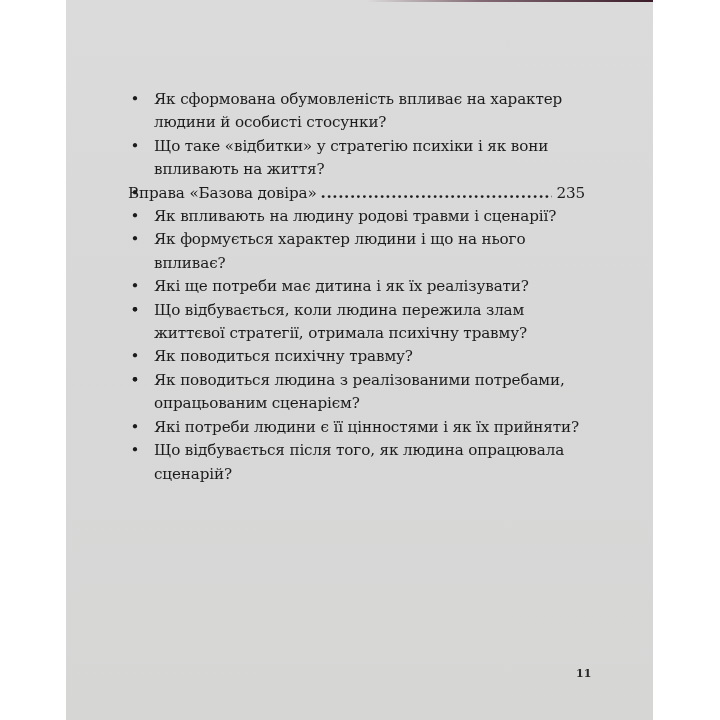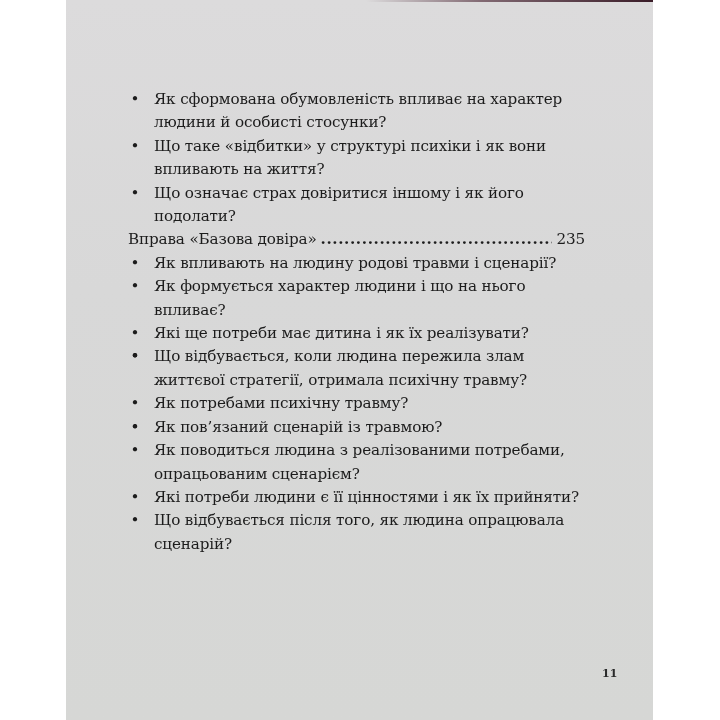--- a/index.html
+++ b/index.html
@@ -61,21 +61,21 @@
       overflow: hidden;
       margin: 0 4px;
       letter-spacing: 0.6px;
       font-weight: bold;
     }
     .heading .leader::before {
       content: "........................................................................................................................................................";
     }
     .page-number {
       position: absolute;
-      left: 536px;
+      left: 510px;
       top: 667px;
       font-family: "DejaVu Serif", "Liberation Serif", serif;
       font-size: 11px;
       font-weight: bold;
       color: #2a2a2a;
     }
   </style>
 </head>
 <body>
 
@@ -83,25 +83,24 @@
   <div class="page-top-edge"></div>
 
   <div class="content">
 
     <div class="item">
       <span class="bullet">•</span>
       <span>Як сформована обумовленість впливає на характер людини й особисті стосунки?</span>
     </div>
     <div class="item">
       <span class="bullet">•</span>
-      <span>Що таке «відбитки» у структурі психіки і як вони впливають на життя?</span>
+      <span>Що таке «відбитки» у стратегію психіки і як вони впливають на життя?</span>
     </div>
     <div class="item">
       <span class="bullet">•</span>
-      <span>Що означає страх довіритися іншому і як його подолати?</span>
     </div>
 
     <div class="heading">
       <span>Вправа «Базова довіра»</span>
       <span class="leader"></span>
       <span>235</span>
     </div>
 
     <div class="item">
       <span class="bullet">•</span>
@@ -120,28 +119,27 @@
     </div>
     <div class="item">
       <span class="bullet">•</span>
     </div>
     <div class="item">
       <span class="bullet">•</span>
       <span>Що відбувається, коли людина пережила злам життєвої стратегії, отримала психічну травму?</span>
     </div>
     <div class="item">
       <span class="bullet">•</span>
-      <span>Як потребами психічну травму?</span>
+      <span>Як поводиться психічну травму?</span>
     </div>
     <div class="item">
       <span class="bullet">•</span>
     </div>
     <div class="item">
       <span class="bullet">•</span>
-      <span>Як пов’язаний сценарій із травмою?</span>
     </div>
     <div class="item">
       <span class="bullet">•</span>
       <span>Як поводиться людина з реалізованими потребами, опрацьова­ним сценарієм?</span>
     </div>
     <div class="item">
       <span class="bullet">•</span>
       <span>Які потреби людини є її цінностями і як їх прийняти?</span>
     </div>
     <div class="item">

